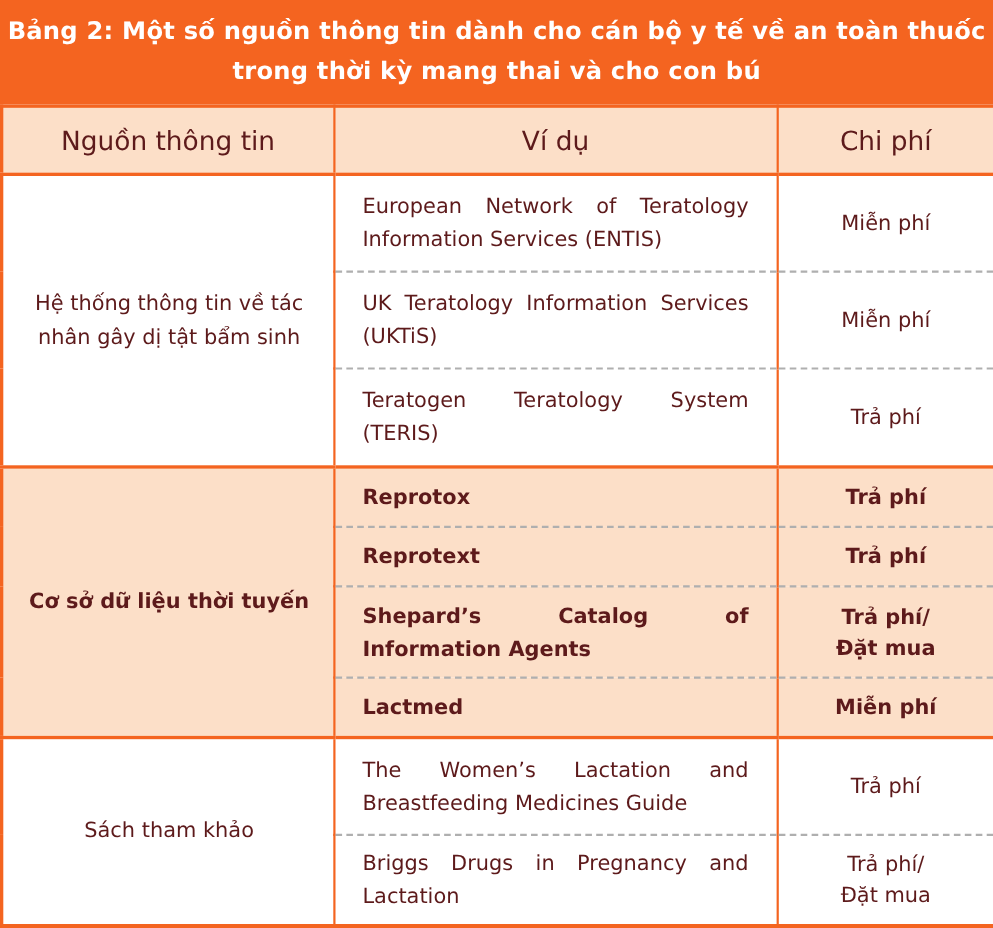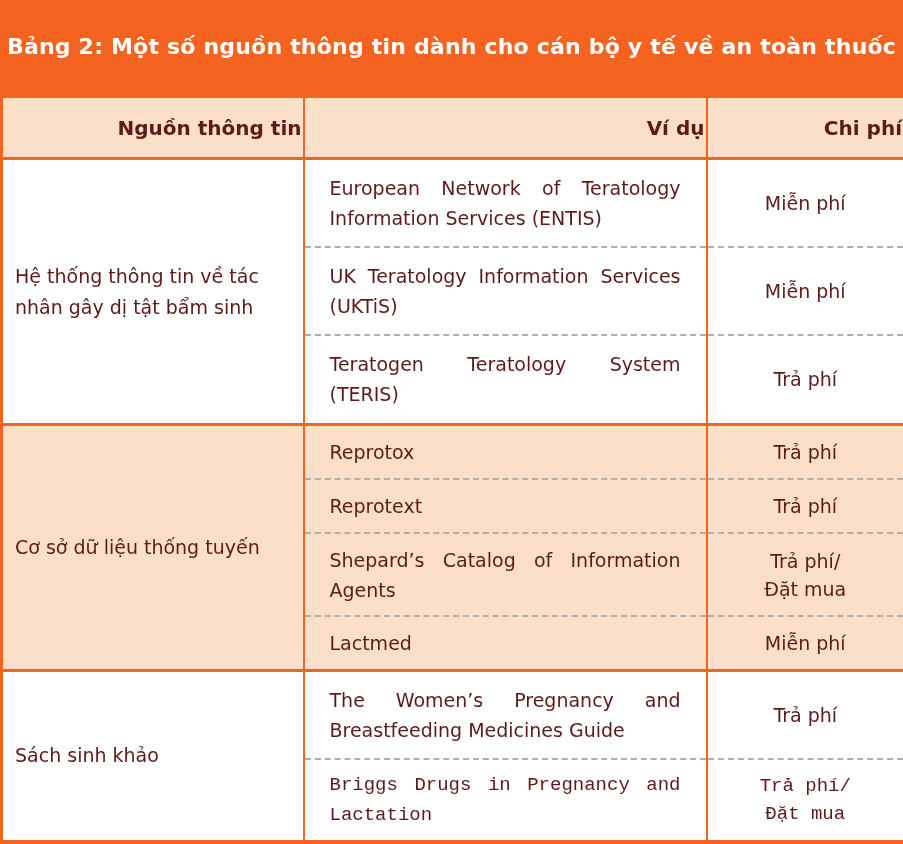--- a/index.html
+++ b/index.html
@@ -43,63 +43,64 @@
 
   th, td {
     border-left: 2px solid #F46420;
     border-right: 2px solid #F46420;
     vertical-align: middle;
     box-sizing: border-box;
     color: #5D1A1B;
   }
   thead th {
     background: #FCDFC8;
-    font-weight: bold;
-    font-size: 20px;
-    text-align: right;
+    font-weight: normal;
+    font-size: 24px;
+    text-align: center;
     height: 62px;
     border-bottom: 3px solid #F46420;
   }
   tbody tr.group-start td { border-top: 3px solid #F46420; }
   tbody tr.sub td { border-top: 2px dashed #AFAFAF; }
 
   td.source {
-    text-align: left;
+    text-align: center;
     padding: 0 10px 0 12px;
     line-height: 31px;
   }
   td.example {
     text-align: justify;
     padding: 4px 25px;
     line-height: 30px;
   }
   td.cost {
     text-align: center;
     white-space: pre-line;
     line-height: 28px;
     padding: 12px 4px;
   }
-  tr.g-peach td { background: #FCDFC8; }
+  tr.g-peach td { background: #FCDFC8; font-weight: bold; }
   tr.g-white td { background: #FFFFFF; }
 
   
   tr.h88 { height: 88px; }
   tr.h90 { height: 90px; }
   tr.h54 { height: 54px; }
   tr.h51 { height: 51px; }
   tr.h83 { height: 83px; }
-  tr.h82 { height: 82px; font-family: Liberation Mono, monospace; }
+  tr.h82 { height: 82px; }
 </style>
 </head>
 <body>
 
 <div class="page">
 
   <div class="title-band">
     <div class="t-line">Bảng 2: Một số nguồn thông tin dành cho cán bộ y tế về an toàn thuốc</div>
+    <div class="t-line">trong thời kỳ mang thai và cho con bú</div>
   </div>
 
   <table class="info-table">
     <colgroup>
       <col class="c-source">
       <col class="c-example">
       <col class="c-cost">
     </colgroup>
     <thead>
       <tr>
@@ -118,41 +119,41 @@
       <tr class="sub g-white h88">
         <td class="example">UK Teratology Information Services (UKTiS)</td>
         <td class="cost">Miễn phí</td>
       </tr>
       <tr class="sub g-white h90">
         <td class="example">Teratogen Teratology System (TERIS)</td>
         <td class="cost">Trả phí</td>
       </tr>
 
       <tr class="group-start g-peach h54">
-        <td class="source" rowspan="4">Cơ sở dữ liệu thống tuyến</td>
+        <td class="source" rowspan="4">Cơ sở dữ liệu thời tuyến</td>
         <td class="example">Reprotox</td>
         <td class="cost">Trả phí</td>
       </tr>
       <tr class="sub g-peach h51">
         <td class="example">Reprotext</td>
         <td class="cost">Trả phí</td>
       </tr>
       <tr class="sub g-peach h83">
         <td class="example">Shepard’s Catalog of Information Agents</td>
         <td class="cost">Trả phí/
 Đặt mua</td>
       </tr>
       <tr class="sub g-peach h54">
         <td class="example">Lactmed</td>
         <td class="cost">Miễn phí</td>
       </tr>
 
       <tr class="group-start g-white h88">
-        <td class="source" rowspan="2">Sách sinh khảo</td>
-        <td class="example">The Women’s Pregnancy and Breastfeeding Medicines Guide</td>
+        <td class="source" rowspan="2">Sách tham khảo</td>
+        <td class="example">The Women’s Lactation and Breastfeeding Medicines Guide</td>
         <td class="cost">Trả phí</td>
       </tr>
       <tr class="sub g-white h82">
         <td class="example">Briggs Drugs in Pregnancy and Lactation</td>
         <td class="cost">Trả phí/
 Đặt mua</td>
       </tr>
     </tbody>
   </table>
 

